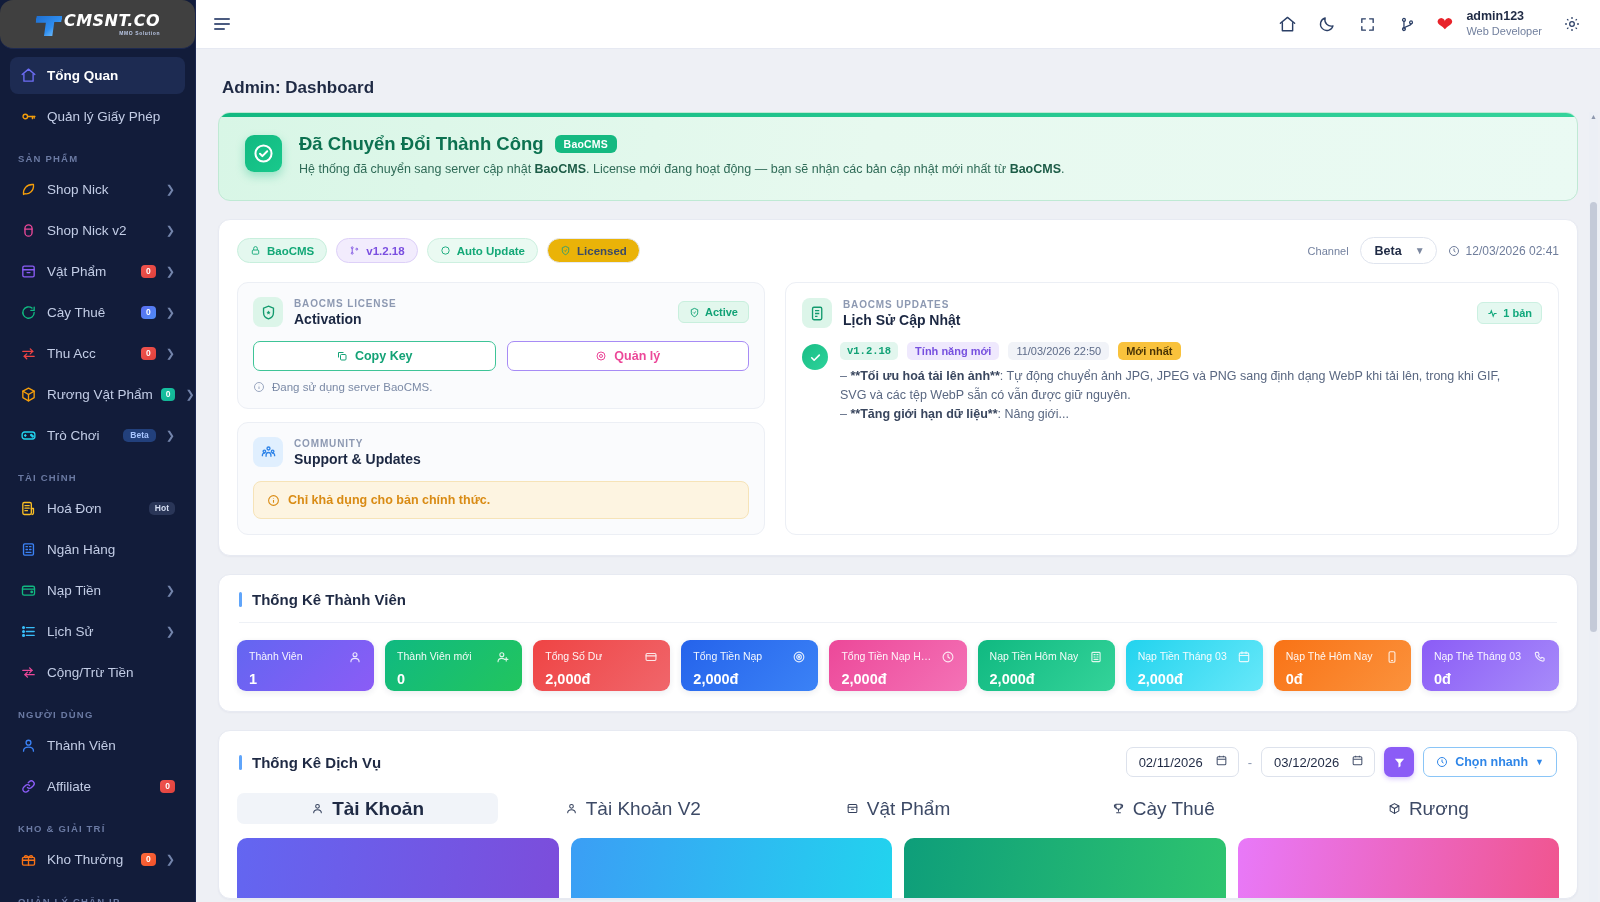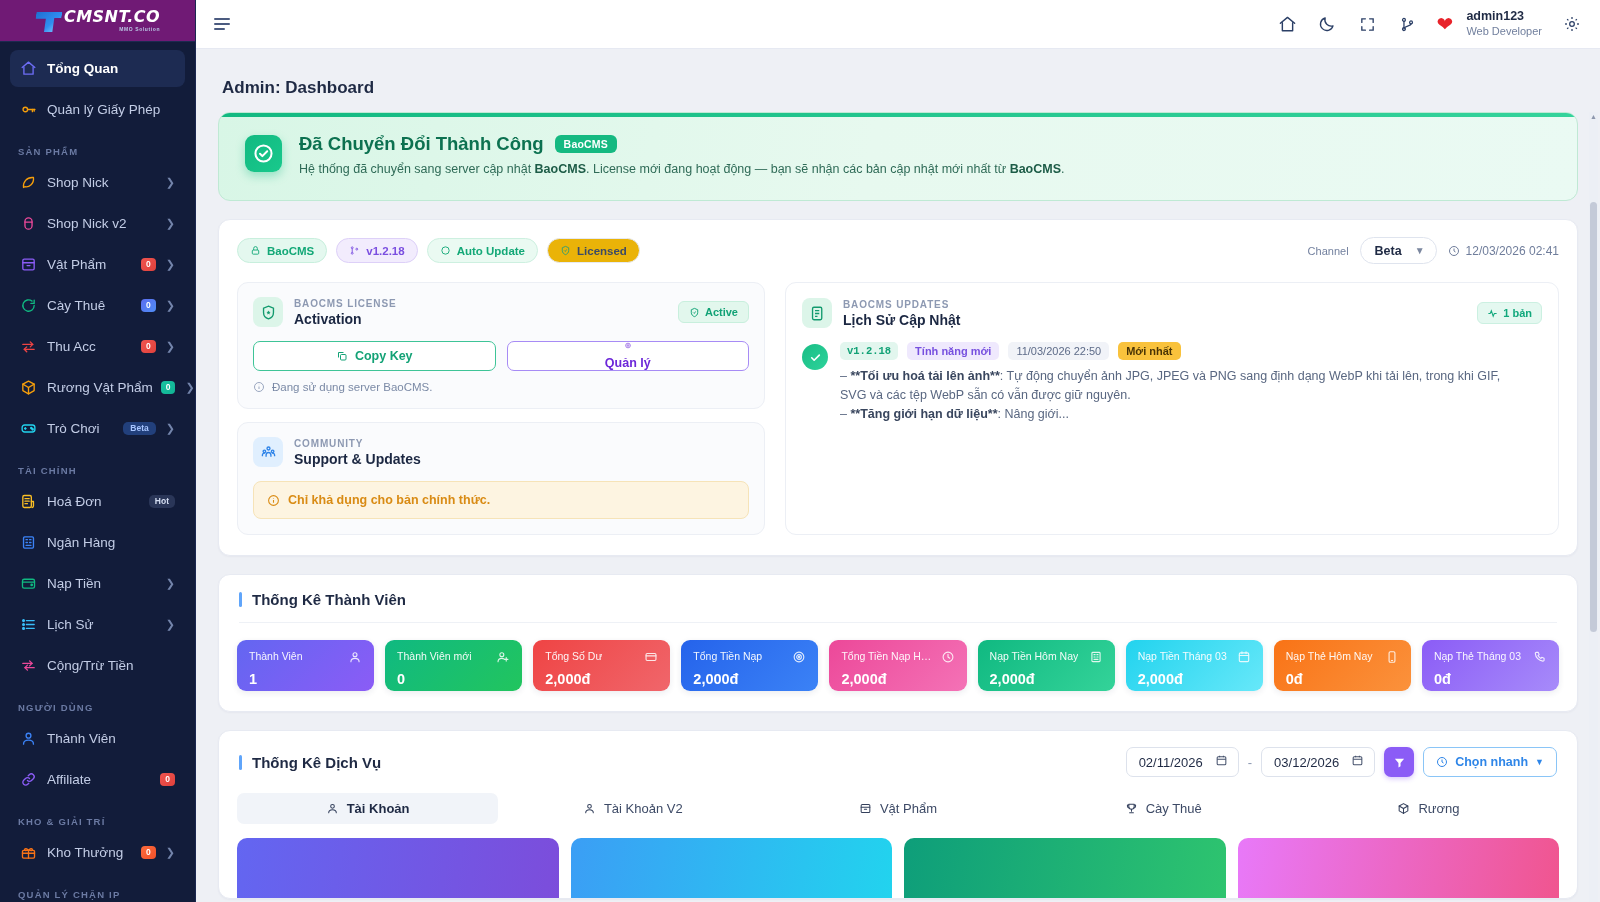--- a/index.html
+++ b/index.html
@@ -15,22 +15,22 @@
 
   
   .sidebar {
     width: 196px; min-width: 196px; height: 902px;
     background: #121c3a;
     overflow: hidden;
     position: relative;
     border-right: 1px solid #1b2750;
   }
   .logo-wrap {
-    height: 42px; display: flex; align-items: center; justify-content: center;
-    border-bottom: 1px solid #1d2950; background: #701a75;
+    height: 49px; display: flex; align-items: center; justify-content: center;
+    border-bottom: 1px solid #1d2950; background: #404040; border-radius: 13px;
   }
   .logo { display: flex; align-items: flex-end; gap: 3px; }
   .logo-mark {
     width: 26px; height: 20px; position: relative;
     background: linear-gradient(135deg,#1f6fd0 0%,#2f8ef0 60%,#8fd3ff 100%);
     clip-path: polygon(0 0, 62% 0, 100% 0, 100% 30%, 72% 30%, 72% 100%, 40% 100%, 40% 34%, 0 34%);
     transform: skewX(-8deg);
   }
   .logo-text { display: flex; flex-direction: column; line-height: 1; }
   .logo-name {
@@ -161,21 +161,21 @@
     background: #e2f7ed; color: #12a276; border: 1px solid #c8efdd;
     font-size: 11px; font-weight: 700; padding: 4px 10px; border-radius: 6px;
   }
   .btn-row { display: flex; gap: 11px; margin-bottom: 10px; }
   .btn-outline {
     flex: 1; height: 30px; border-radius: 7px; display: flex; align-items: center;
     justify-content: center; gap: 7px; font-size: 12.5px; font-weight: 700; cursor: pointer;
     background: #fff;
   }
   .btn-outline.green { border: 1.4px solid #3ec497; color: #13a276; }
-  .btn-outline.purple { border: 1.4px solid #a78bf5; color: #6d28d9; flex-direction: column; }
+  .btn-outline.purple { border: 1.4px solid #a78bf5; color: #ec4899; }
   .hint { display: flex; align-items: center; gap: 7px; font-size: 11.5px; color: #7b8aa6; }
   .warn-box {
     background: #fdf4e1; border: 1px solid #f6e3b8; border-radius: 8px;
     padding: 11px 13px; display: flex; align-items: center; gap: 8px;
     font-size: 12.5px; font-weight: 700; color: #d98b14;
   }
 
   .upd-panel { border: 1px solid #eceff5; border-radius: 11px; background: #fff; padding: 15px 16px; height: 100%; }
   .upd-pill {
     margin-left: auto; display: inline-flex; align-items: center; gap: 5px;
@@ -232,21 +232,21 @@
     box-shadow: 0 2px 5px rgba(139,92,246,.33);
   }
   .quick-btn {
     display: inline-flex; align-items: center; gap: 7px; height: 30px; padding: 0 12px;
     border: 1.3px solid #8ac5f7; border-radius: 7px; color: #2f86e8; background: #fff;
     font-size: 12.5px; font-weight: 700; cursor: pointer;
   }
   .tabs { display: flex; padding: 16px 18px 0 18px; gap: 4px; }
   .tab {
     flex: 1; height: 31px; display: flex; align-items: center; justify-content: center; gap: 8px;
-    font-size: 13px; color: #3d4a66; border-radius: 7px; cursor: pointer;
+    font-size: 19px; color: #3d4a66; border-radius: 7px; cursor: pointer;
   }
   .tab.active { background: #f1f4f9; font-weight: 700; color: #1f2a44; }
   .svc-cards { display: flex; gap: 12px; padding: 14px 18px 0 18px; }
   .svc-card { flex: 1; height: 60px; border-radius: 10px 10px 0 0; }
 
   
   .rail { position: absolute; right: 2px; top: 0; width: 9px; height: 902px; background: #eceff5; }
   .rail .thumb { position: absolute; top: 90px; left: 1px; width: 7px; height: 430px; border-radius: 4px; background: #c4cad8; }
   .rail .arrow { position: absolute; left: 0; width: 9px; height: 9px; color: #8d97ad; font-size: 7px; text-align: center; line-height: 9px; }
 </style>

